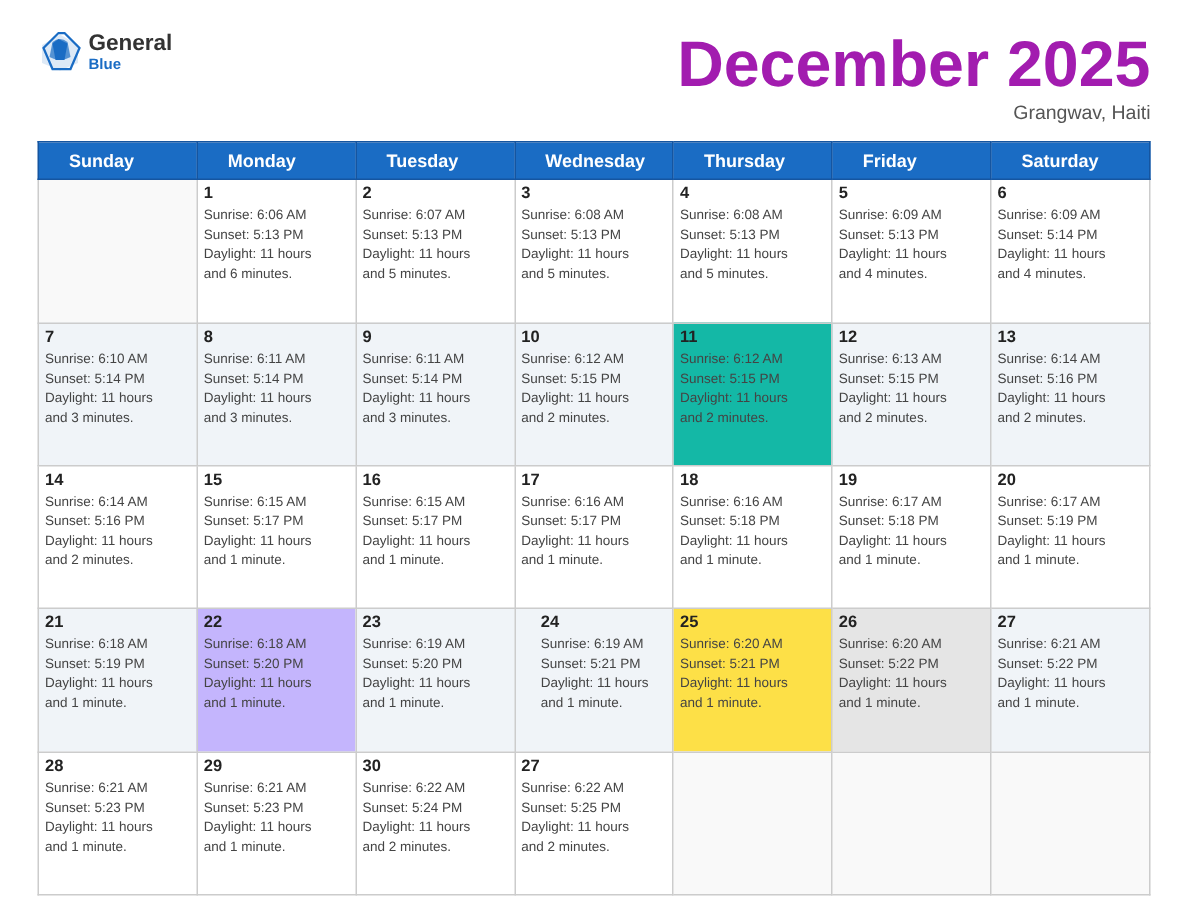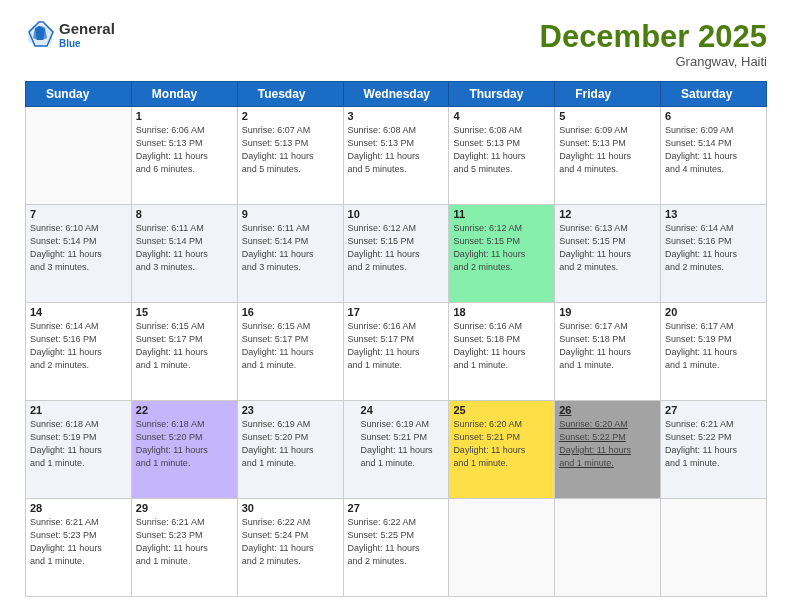--- a/index.html
+++ b/index.html
@@ -44,23 +44,23 @@
       color: #1a6cc4;
     }
     .logo-icon {
       width: 30px;
       height: 30px;
     }
     .title-section {
       text-align: right;
     }
     .month-title {
-      font-size: 31px;
-      font-weight: bold;
-      color: #4d7c0f;
+      font-size: 43px;
+      font-weight: bold;
+      color: #a21caf;
       line-height: 1.1;
     }
     .subtitle {
       font-size: 13px;
       color: #555;
     }
     .calendar {
       flex: 1;
       border: 1px solid #ccc;
       border-collapse: collapse;
@@ -203,21 +203,21 @@
 Daylight: 11 hours
 and 3 minutes.</div>
           </td>
           <td style="background: rgb(240, 244, 248);">
             <span class="day-number">10</span>
             <div class="day-info" style="white-space: pre-line;">Sunrise: 6:12 AM
 Sunset: 5:15 PM
 Daylight: 11 hours
 and 2 minutes.</div>
           </td>
-          <td style="background: #86efac;">
+          <td style="background: #14b8a6;">
             <span class="day-number">11</span>
             <div class="day-info" style="white-space: pre-line;">Sunrise: 6:12 AM
 Sunset: 5:15 PM
 Daylight: 11 hours
 and 2 minutes.</div>
           </td>
           <td style="background: rgb(240, 244, 248);">
             <span class="day-number">12</span>
             <div class="day-info" style="white-space: pre-line;">Sunrise: 6:13 AM
 Sunset: 5:15 PM
@@ -312,21 +312,21 @@
 Daylight: 11 hours
 and 1 minute.</div>
           </td>
           <td style="background: #fde047;">
             <span class="day-number">25</span>
             <div class="day-info" style="white-space: pre-line;">Sunrise: 6:20 AM
 Sunset: 5:21 PM
 Daylight: 11 hours
 and 1 minute.</div>
           </td>
-          <td style="background: #a3a3a3; text-decoration: underline;">
+          <td style="background: #e5e5e5;">
             <span class="day-number">26</span>
             <div class="day-info" style="white-space: pre-line;">Sunrise: 6:20 AM
 Sunset: 5:22 PM
 Daylight: 11 hours
 and 1 minute.</div>
           </td>
           <td style="background: rgb(240, 244, 248);">
             <span class="day-number">27</span>
             <div class="day-info" style="white-space: pre-line;">Sunrise: 6:21 AM
 Sunset: 5:22 PM

